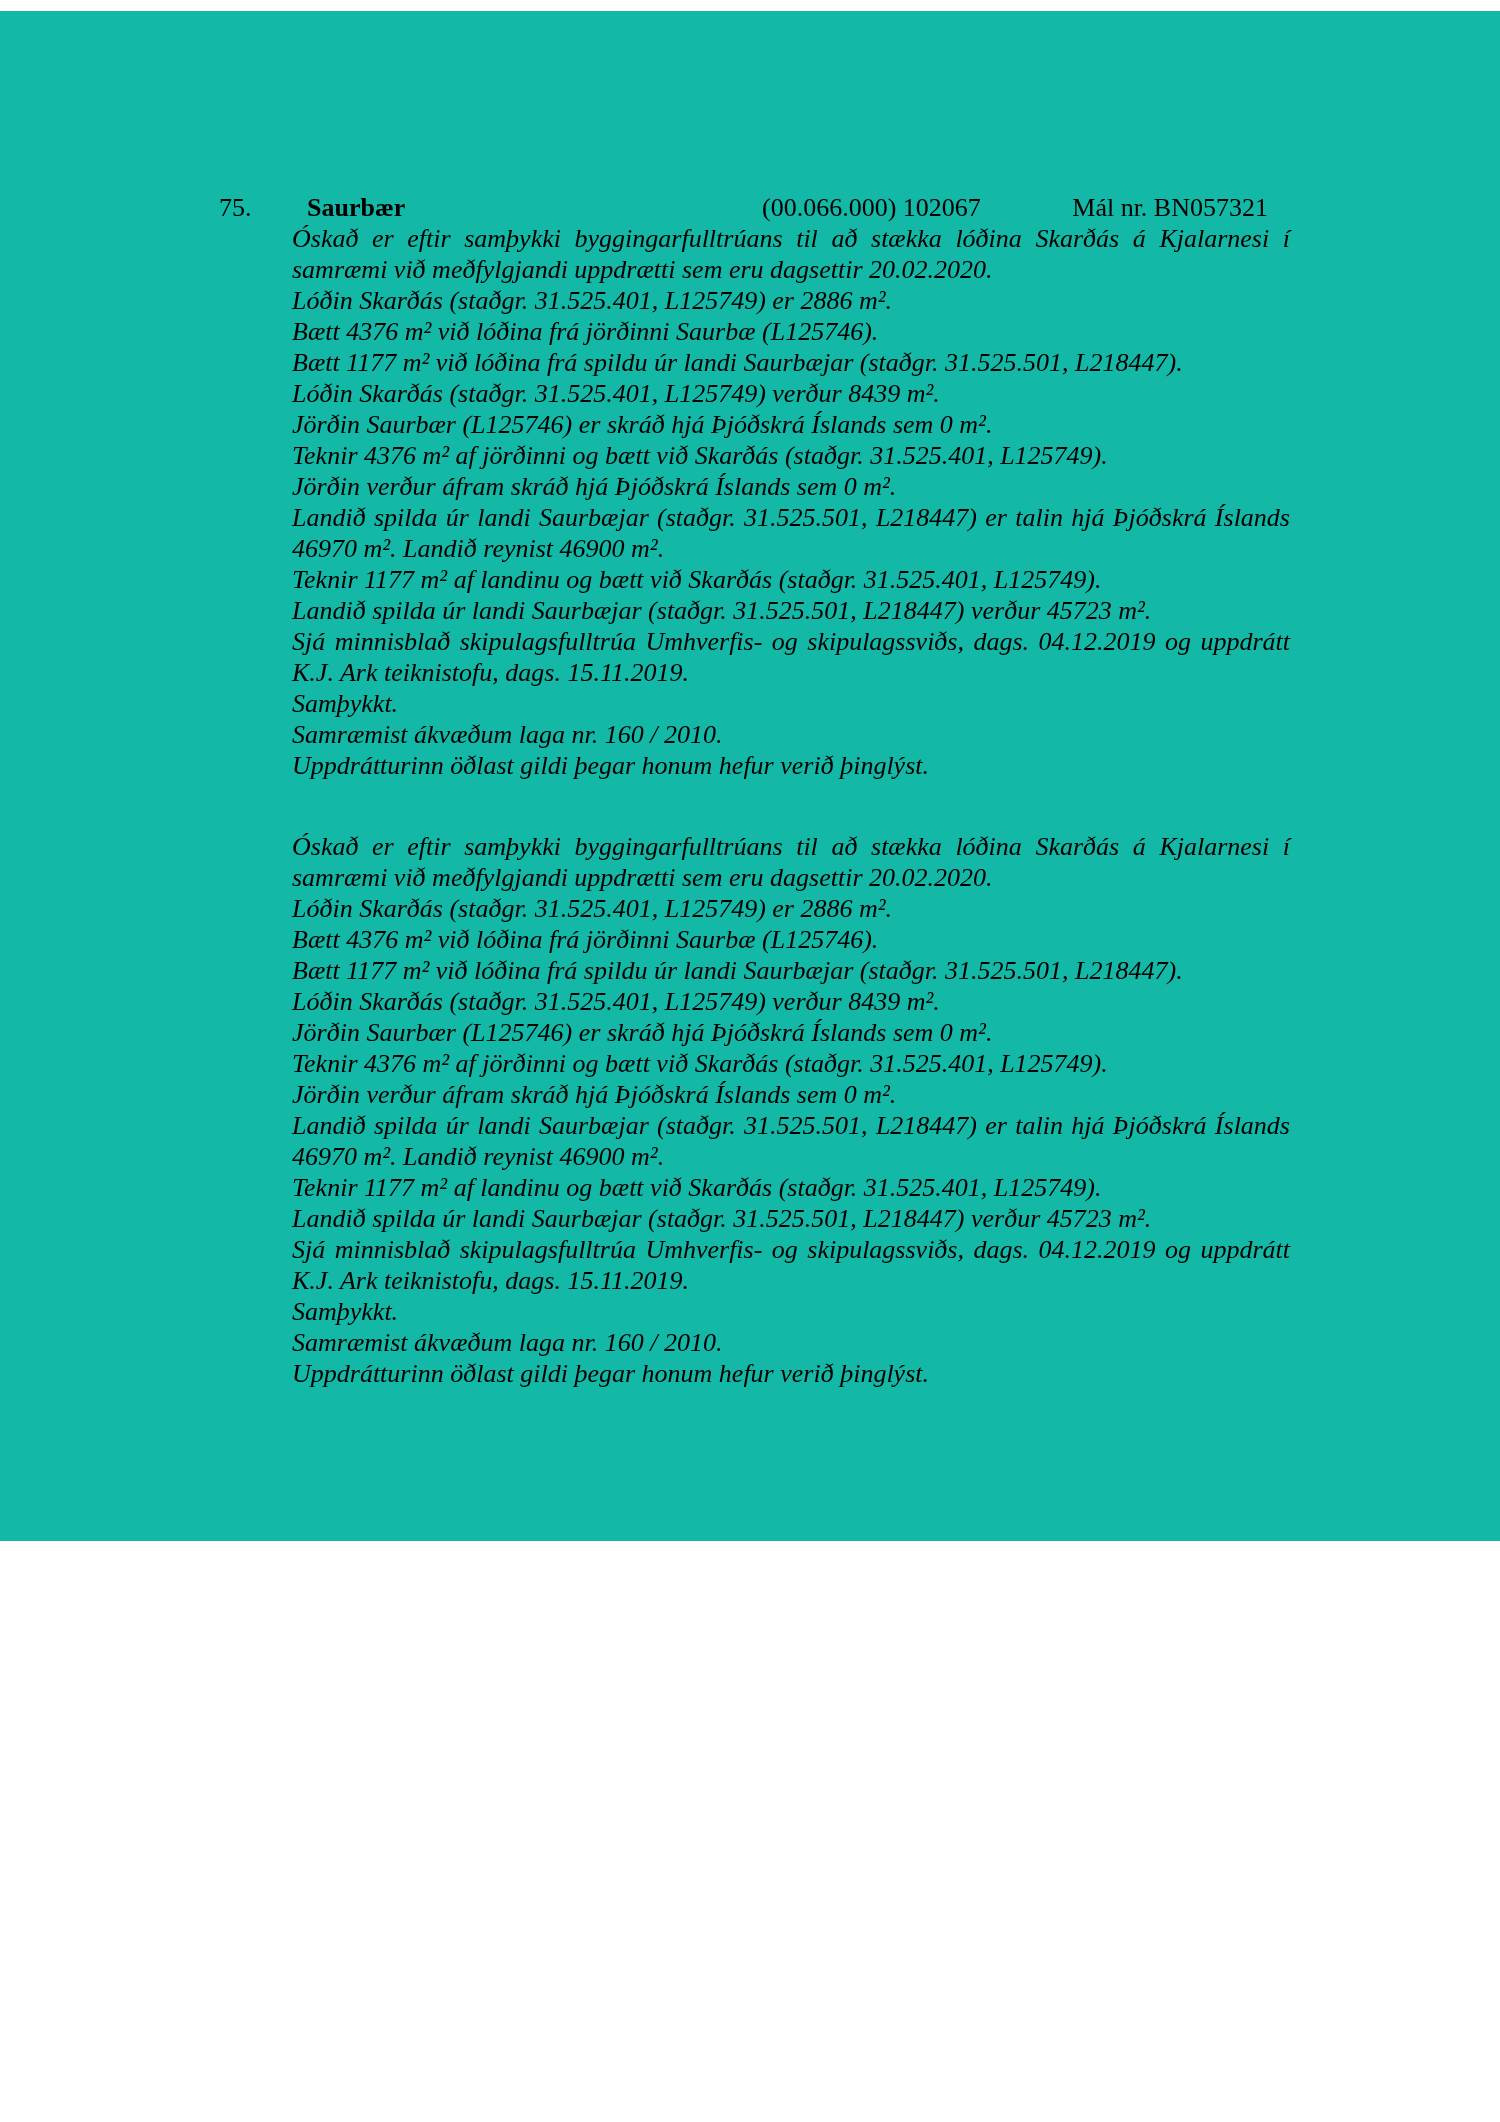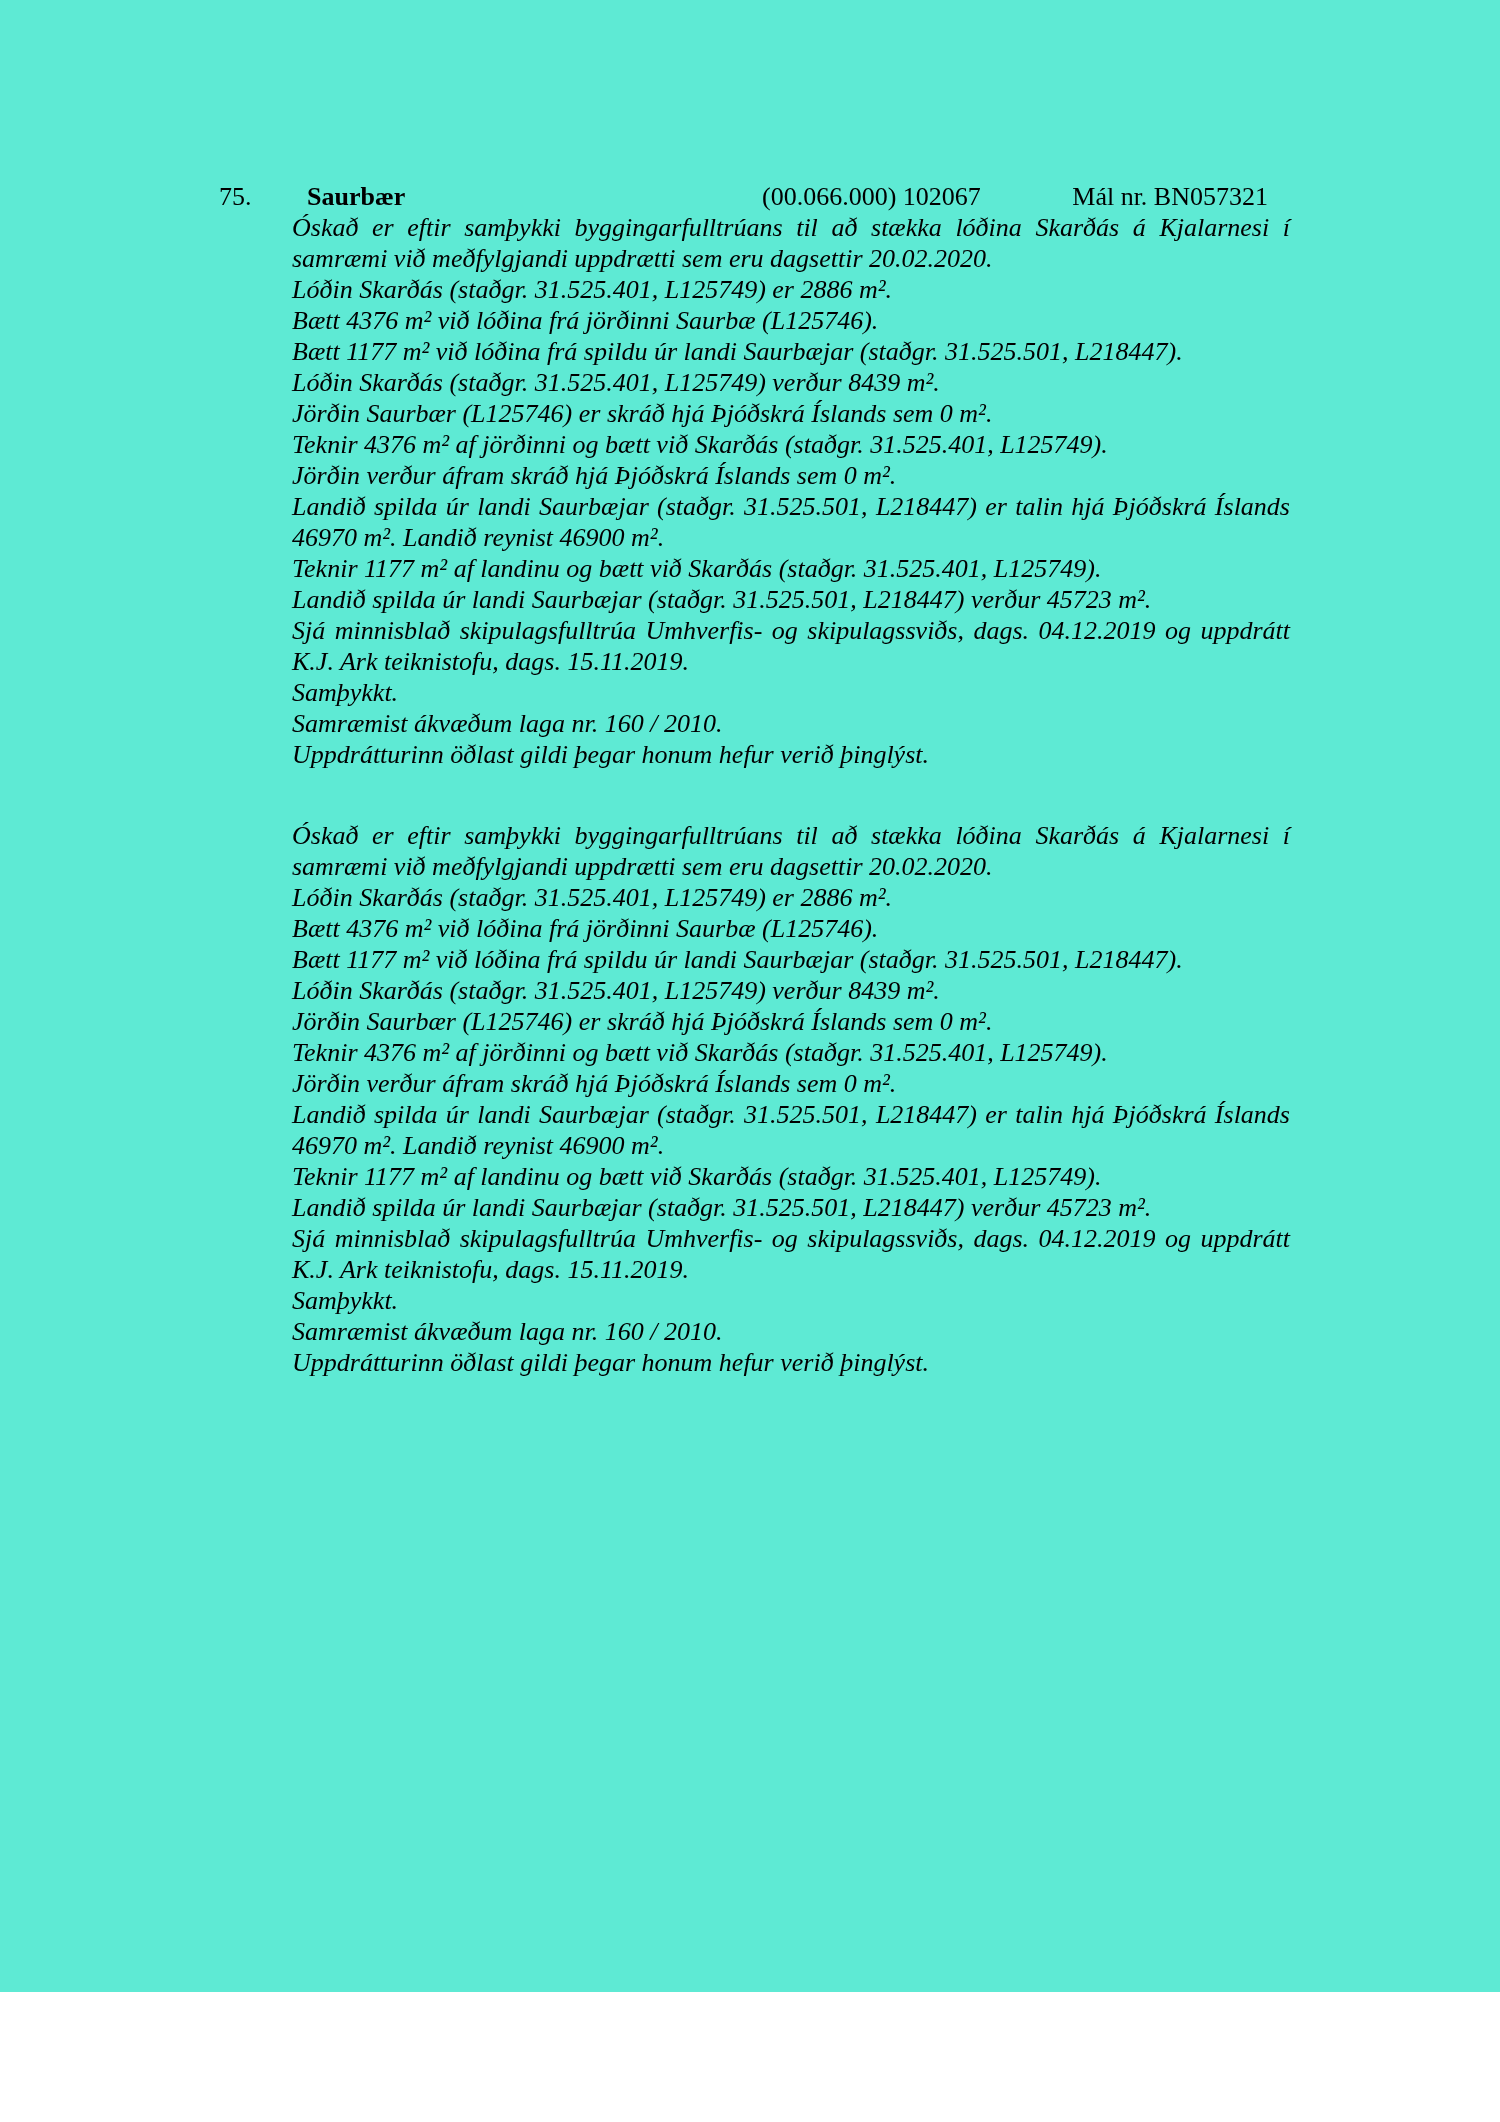--- a/index.html
+++ b/index.html
@@ -3,27 +3,28 @@
 <meta charset="utf-8">
 <style>
   html, body {
     margin: 0;
     padding: 0;
     background: #ffffff;
   }
   .page {
     position: relative;
     width: 1500px;
-    height: 1992px;
-    background: #5eead4;
+    height: 1530px;
+    background: #14b8a6;
     color: #000000;
     font-family: "Liberation Serif", "DejaVu Serif", serif;
     font-size: 26px;
     line-height: 31px;
     overflow: hidden;
+    margin-top: 11px;
   }
   .content {
     position: absolute;
     top: 181px;
     left: 219px;
     width: 1071px; 
   }
   .item + .item {
     margin-top: 50px;
   }

